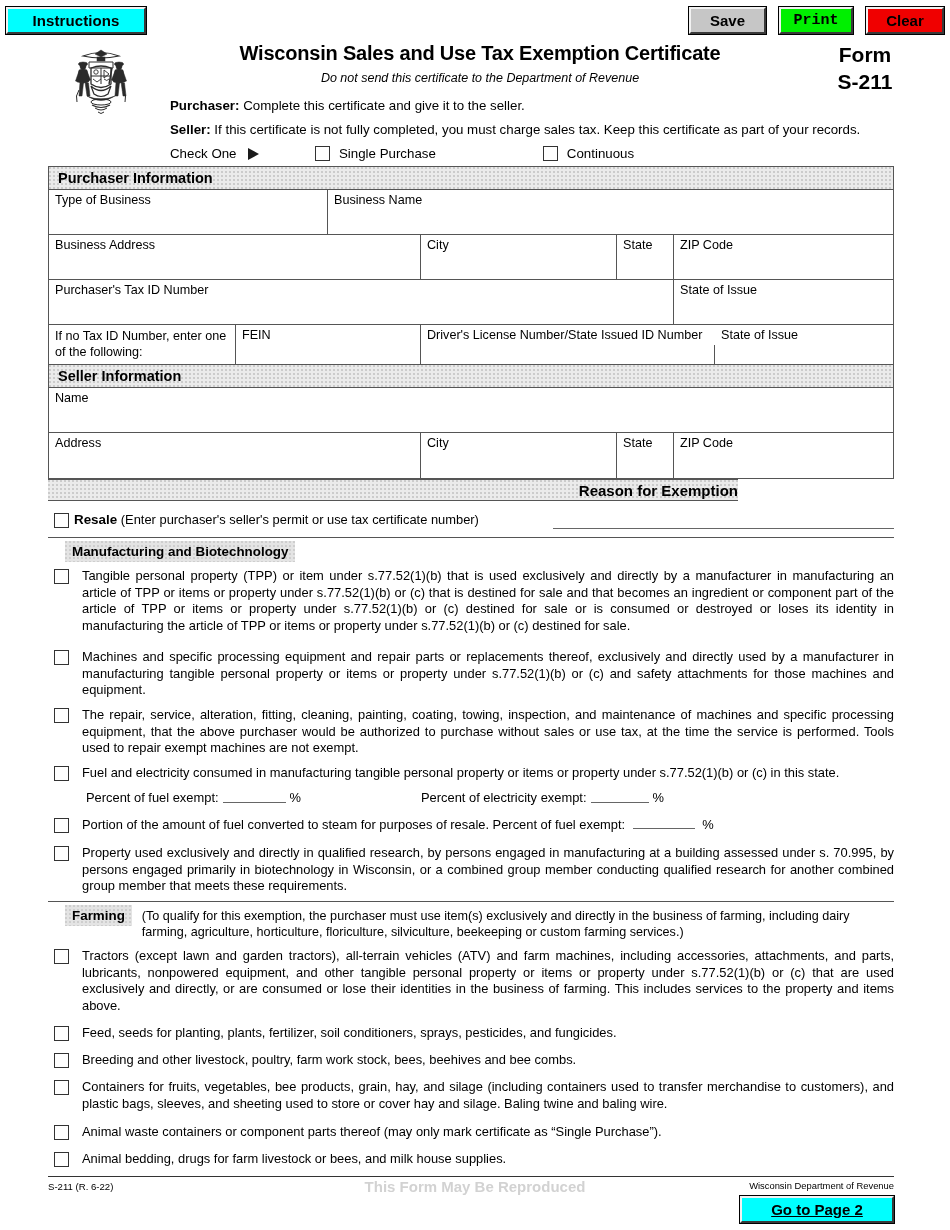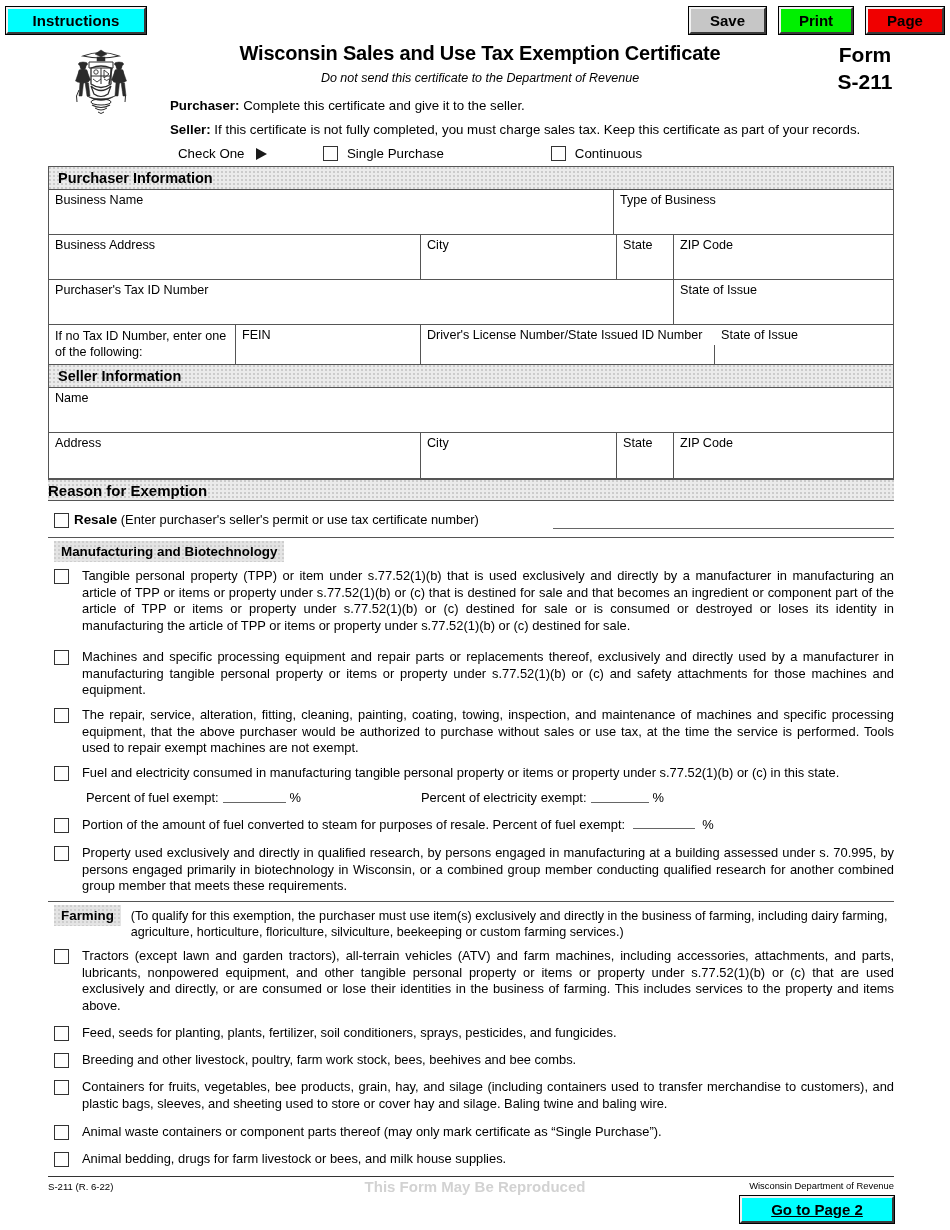--- a/index.html
+++ b/index.html
@@ -35,21 +35,21 @@
   #instructions-btn {
     left: 6px; top: 7px; width: 140px; height: 27px;
     background: #00ffff; font-size: 15px; letter-spacing: .1px;
   }
   #save-btn {
     left: 689px; top: 7px; width: 77px; height: 27px;
     background: #c6c6c6; font-size: 15px;
   }
   #print-btn {
     left: 779px; top: 7px; width: 74px; height: 27px;
-    background: #00f000; font-size: 15px;
+    background: #00f000; font-size: 15px; font-family: Liberation Mono, monospace;
   }
   #clear-btn {
     left: 866px; top: 7px; width: 78px; height: 27px;
     background: #f00000; font-size: 15px;
   }
 
   
   .header { position: relative; height: 128px; }
   #seal {
     position: absolute; left: 65px; top: 8px;
@@ -73,21 +73,21 @@
     position: absolute; left: 790px; top: 34px; width: 150px;
     text-align: center; font-size: 21px; font-weight: bold;
   }
   .instr-line { position: absolute; font-size: 13.3px; }
   .instr-line b { font-weight: bold; }
   #purchaser-line { left: 170px; top: 62px; }
   #seller-line    { left: 170px; top: 86px; }
 
   #checkone-row {
     position: absolute; left: 170px; top: 110px;
-    display: flex; align-items: center; font-size: 13.3px; margin-left: 8px;
+    display: flex; align-items: center; font-size: 13.3px;
   }
   #checkone-row .co-label { width: 78px; }
   .arrow-tri {
     width: 0; height: 0;
     border-left: 11px solid #1a1a1a;
     border-top: 6.5px solid transparent;
     border-bottom: 6.5px solid transparent;
     margin-right: 56px;
   }
   .cbox {
@@ -122,28 +122,28 @@
   .cell {
     border-right: 1.1px solid #555;
     padding: 3px 0 0 6px;
     font-size: 12.6px;
     position: relative;
   }
   .cell:last-child { border-right: none; }
 
   
   #reason-strip {
-    position: absolute; left: 48px; width: 846px;
+    position: absolute; left: 48px; width: 690px;
     background: #ebebeb;
     background-image:
       radial-gradient(circle at 1px 1px, #c9c9c9 0.7px, transparent 0.8px);
     background-size: 4px 4px;
     border-top: 1.3px solid #555;
     border-bottom: 1.3px solid #555;
-    text-align: left; font-size: 15px; font-weight: bold;
+    text-align: right; font-size: 15px; font-weight: bold;
     height: 22px; padding-top: 2px;
   }
 
   
   .item {
     position: absolute; left: 54px; width: 840px;
     display: flex; align-items: flex-start;
   }
   .item .cbox { margin-top: 1px; }
   .item .txt {
@@ -169,20 +169,21 @@
   }
 
   .badge {
     display: inline-block;
     background: #e4e4e4;
     background-image:
       radial-gradient(circle at 1px 1px, #cdcdcd 0.7px, transparent 0.8px);
     background-size: 4px 4px;
     font-weight: bold; font-size: 13.4px;
     padding: 3px 7px 3px 7px;
+    margin-left: 11px;
   }
   #mfg-badge { position: absolute; left: 54px; top: 541px; }
 
   #farming-block { position: absolute; left: 54px; top: 905px; width: 840px; }
   #farming-block .fb-row { display: flex; align-items: flex-start; }
   #farming-badge { flex: none; }
   #farming-note {
     margin-left: 10px; font-size: 12.6px; line-height: 1.3;
     padding-top: 3px;
   }
@@ -232,21 +233,21 @@
     cursor: pointer; user-select: none; text-decoration: underline;
   }
 </style>
 </head>
 <body>
 
 <div class="topbar">
   <div class="btn3d" id="instructions-btn">Instructions</div>
   <div class="btn3d" id="save-btn">Save</div>
   <div class="btn3d" id="print-btn">Print</div>
-  <div class="btn3d" id="clear-btn">Page</div>
+  <div class="btn3d" id="clear-btn">Clear</div>
 </div>
 
 <div class="header">
 
   <svg id="seal" viewBox="0 0 72 78">
     <g fill="#2b2b2b" stroke="#2b2b2b" stroke-width="0.5">
       <path d="M36 6 L30 10 L36 13 L42 10 Z"></path>
       <path d="M18 12 q18 -7 36 0 q-18 4 -36 0 Z" fill="none" stroke-width="1.2"></path>
       <rect x="32" y="13" width="8" height="4"></rect>
       <path d="M24 18 h24 v6 h-24 Z" fill="none" stroke-width="1"></path>
@@ -312,25 +313,25 @@
       <span class="cbox"></span>
       <span class="lbl">Continuous</span>
     </span>
   </div>
 </div>
 
 <div class="tblwrap" id="purchaser-table" style="top:166px;">
   <div class="sechdr">Purchaser Information</div>
 
   <div class="trow" style="height:45px;">
+    <div class="cell" style="width:279px;">
+      <span>Type of Business</span>
+    </div>
     <div class="cell" style="width:565px;">
       <span>Business Name</span>
-    </div>
-    <div class="cell" style="width:279px;">
-      <span>Type of Business</span>
     </div>
   </div>
 
   <div class="trow" style="height:45px;">
     <div class="cell" style="width:372px;">
       <span>Business Address</span>
     </div>
     <div class="cell" style="width:196px;">
       <span>City</span>
     </div>

